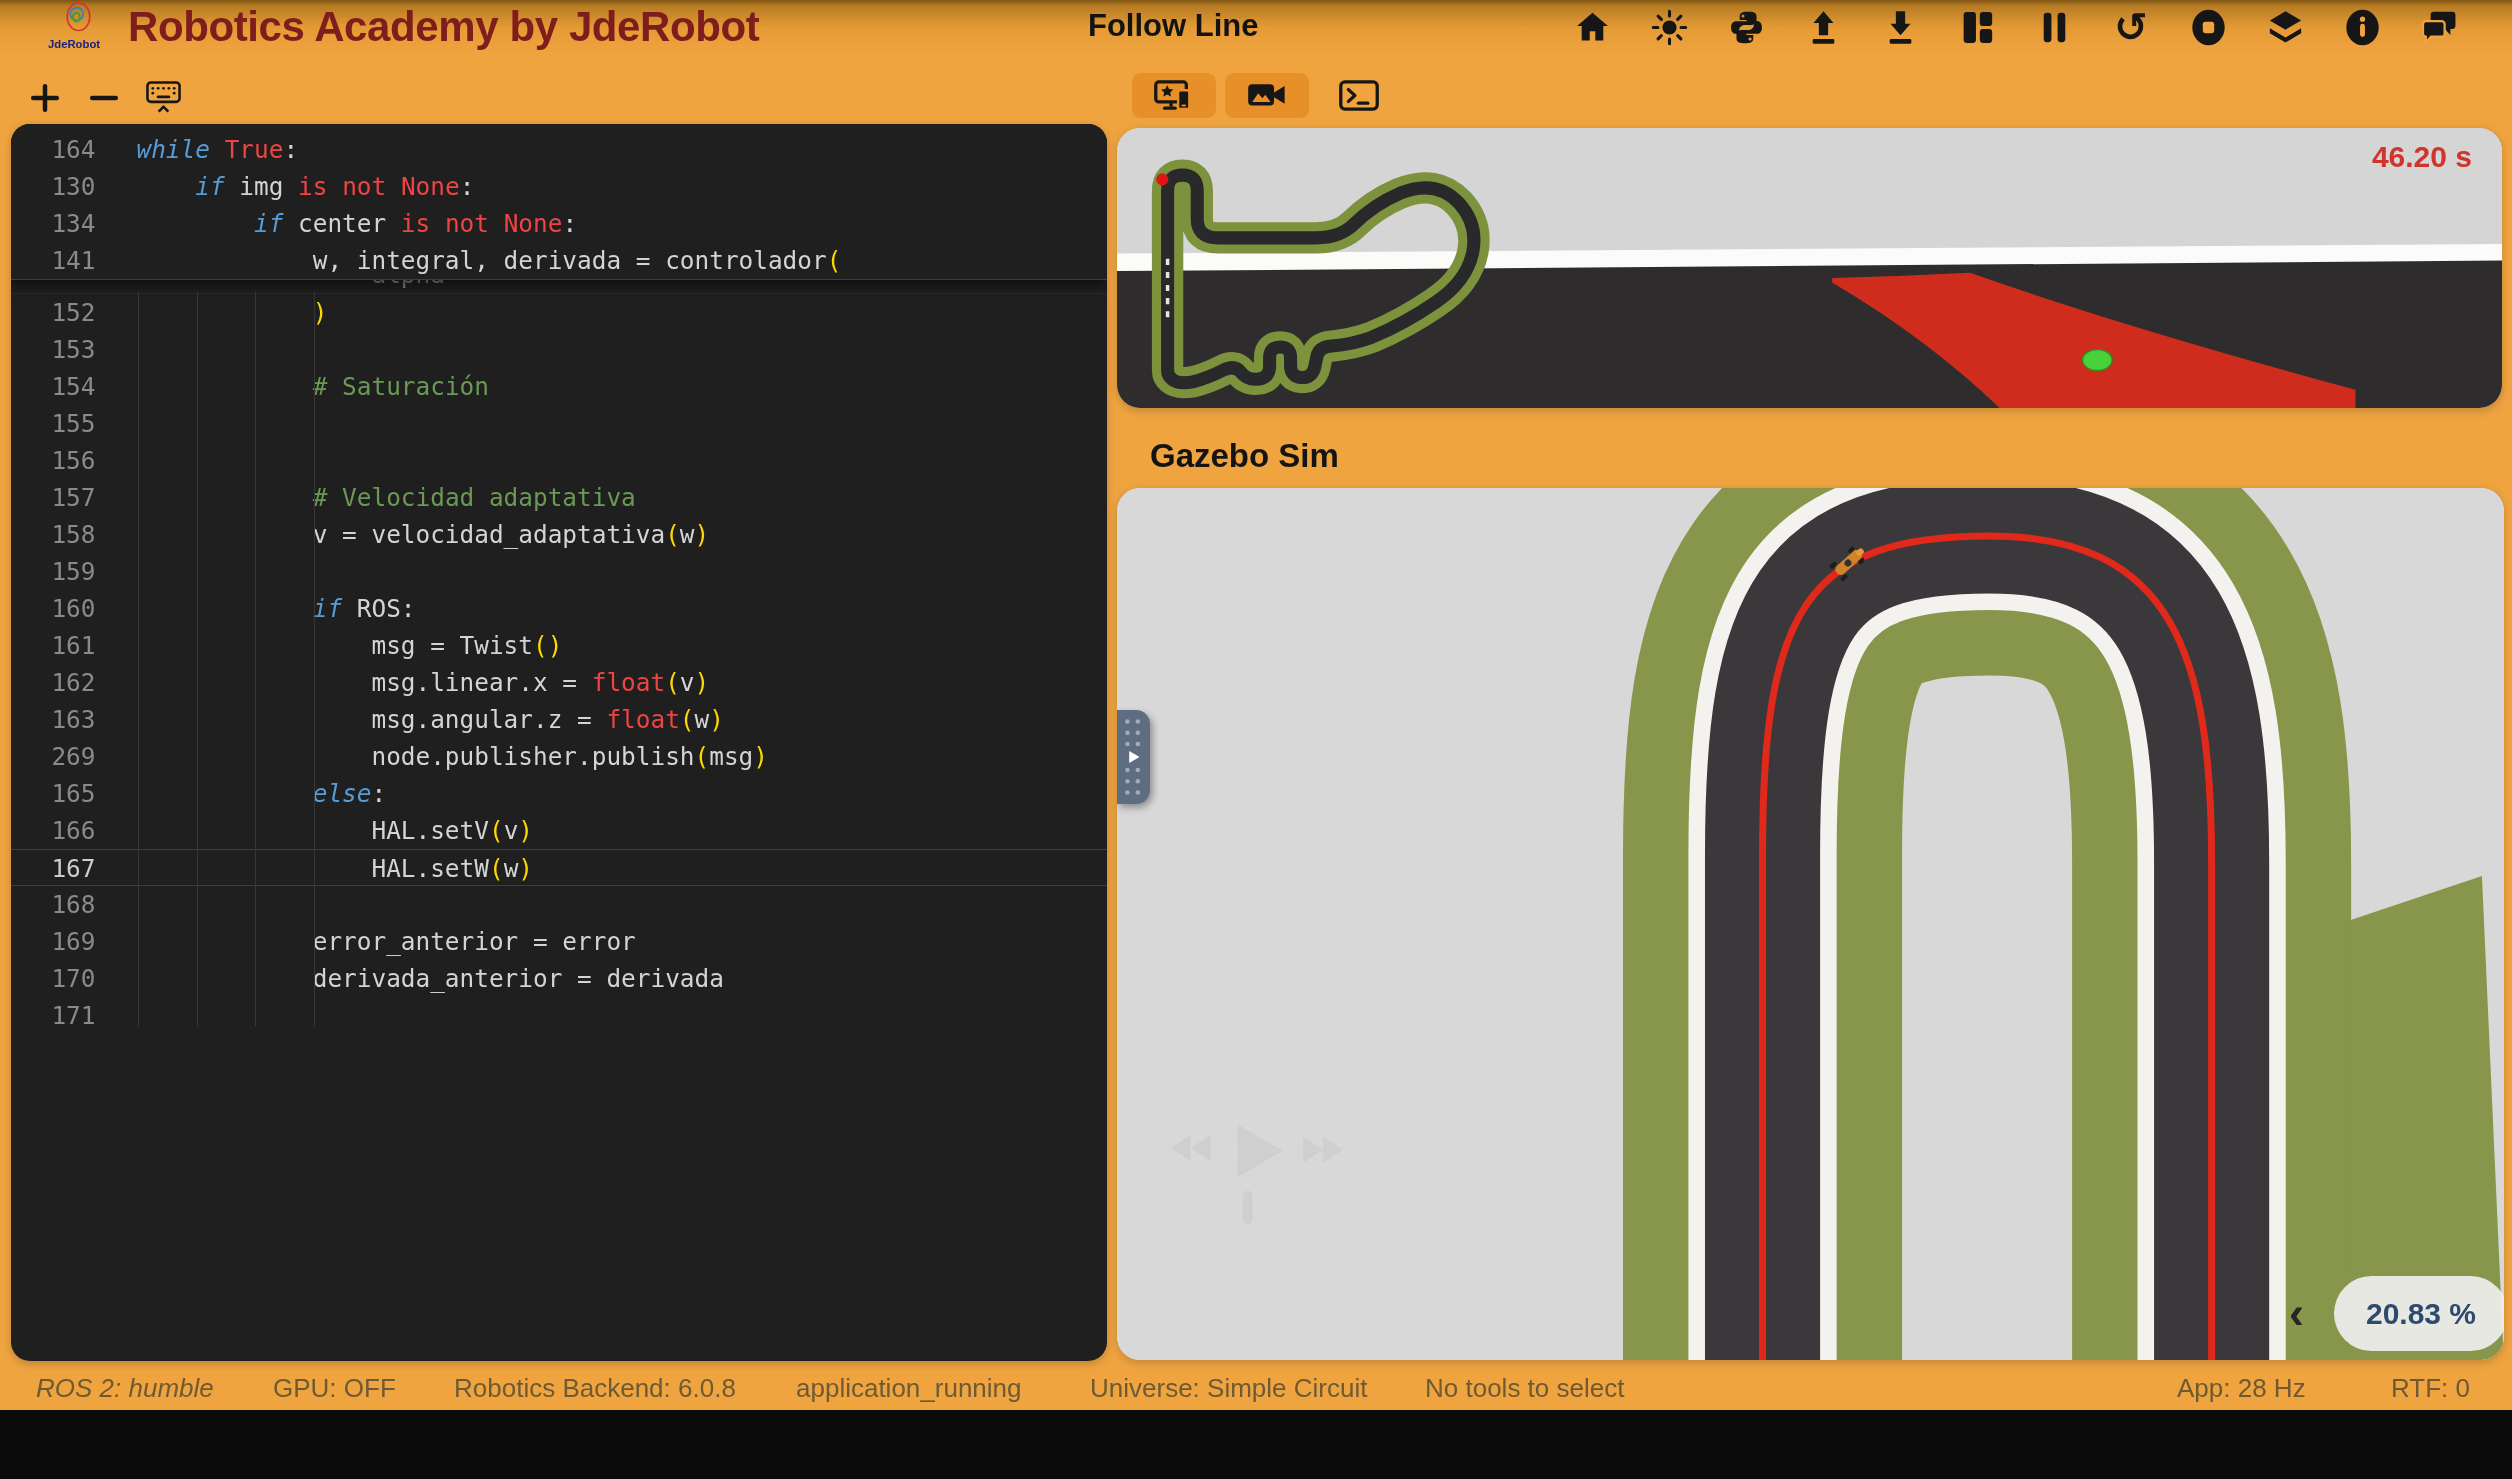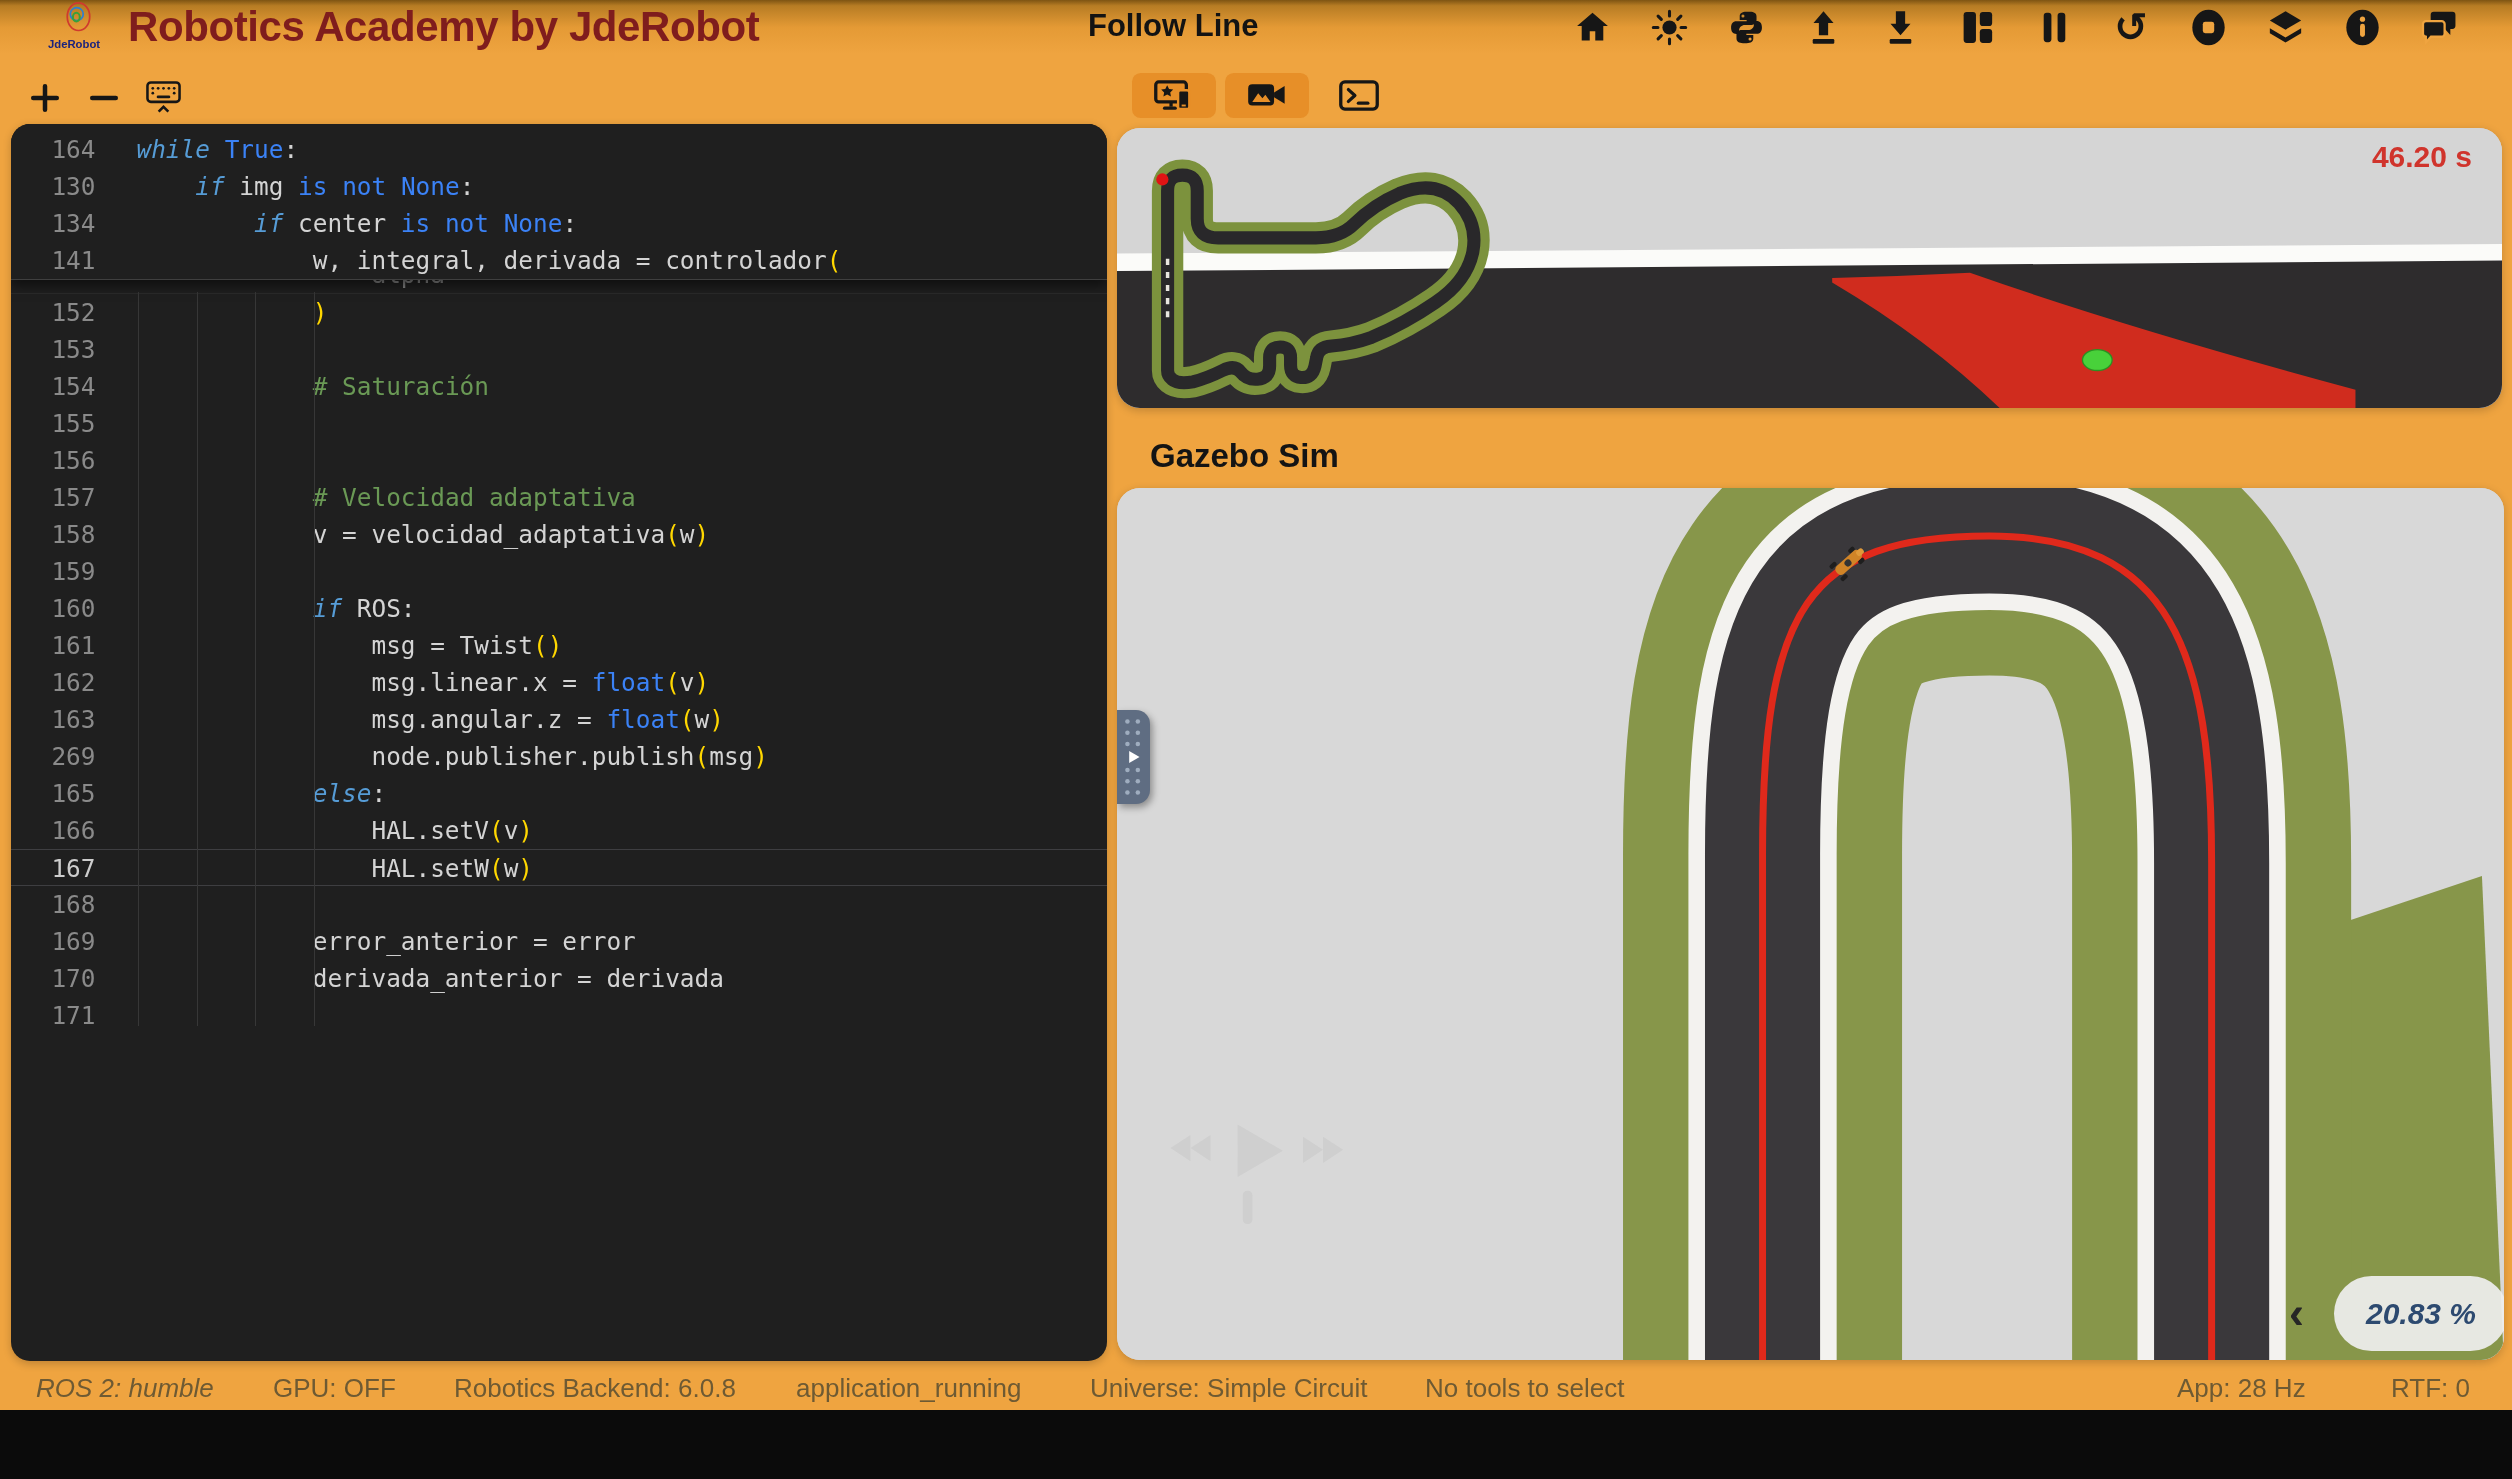--- a/index.html
+++ b/index.html
@@ -36,21 +36,21 @@
   .crow{display:flex;height:37px;box-sizing:border-box;}
   .ln{width:85px;min-width:85px;text-align:right;color:#8a8a8a;}
   .codetext{margin-left:41px;white-space:pre;}
   .sticky{position:relative;padding-top:7px;background:#1f1f1f;z-index:3;
     border-bottom:1.3px solid #3f3f3f;box-shadow:0 6.1px 10.5px rgba(0,0,0,.5);}
   .partial{height:13px;overflow:hidden;opacity:.55;border-bottom:0.9px solid #333;}
   .partial .crow{transform:translateY(-23.6px);}
   .crow.active{border-top:1.7px solid #3e3e41;border-bottom:1.7px solid #3e3e41;}
   .crow.active .ln{color:#cdcdcd;}
   .guide{position:absolute;width:1.3px;background:#373737;top:168px;height:734px;z-index:1;}
-  .tk-w{color:#d4d4d4}.tk-k{color:#3b82f6}.tk-i{color:#569cd6;font-style:italic}
+  .tk-w{color:#d4d4d4}.tk-k{color:#ef4444}.tk-i{color:#569cd6;font-style:italic}
   .tk-c{color:#6a9955}.tk-n{color:#b5cea8}.tk-p1{color:#ffd700}.tk-p2{color:#da70d6}
 
   
   .ptools{position:absolute;left:1132px;top:73px;height:45px;}
   .pbtn{position:absolute;top:0;width:84px;height:45px;border-radius:8.7px;
     display:flex;align-items:center;justify-content:center;cursor:pointer;}
   .pbtn.on{background:#e78f28;}
   .pbtn svg{width:40px;height:31px;}
 
   
@@ -60,21 +60,21 @@
   .timer{position:absolute;right:30px;top:12.2px;font-size:30px;font-weight:600;color:#d0342c;}
 
   
   .gzlabel{position:absolute;left:1150px;top:429px;height:54px;line-height:54px;
     font-size:33px;font-weight:700;color:#141414;}
   .gzpanel{position:absolute;left:1117px;top:488px;width:1387px;height:872px;
     border-radius:23px;overflow:hidden;background:#d8d8d8;box-shadow:0 2.6px 8.7px rgba(0,0,0,.18);}
   .gzpanel > svg{position:absolute;left:0;top:0;}
   .pill{position:absolute;left:1217px;top:788px;width:174px;height:75px;border-radius:38px;
     background:rgba(238,238,238,.93);color:#2d4a70;font-size:30px;font-weight:700;
-    display:flex;align-items:center;justify-content:center;font-style:italic;}
+    display:flex;align-items:center;justify-content:center;}
   .chev{position:absolute;left:1172px;top:792px;font-size:45px;font-weight:700;color:#262626;line-height:66px;cursor:pointer;}
   .handle{position:absolute;left:0;top:222px;width:33px;height:94px;background:#5f6d82;
     border-radius:0 14px 14px 0;box-shadow:2.6px 3.5px 7.9px rgba(0,0,0,.35);cursor:pointer;}
   .handle svg{width:33px;height:94px;display:block;}
 
   
   .statusbar{position:absolute;left:0;top:1368px;width:2512px;height:42px;}
   .statusbar span{position:absolute;top:0;height:42px;line-height:40px;font-size:26px;color:#6e5a33;}
   .blackstrip{position:absolute;left:0;top:1410px;width:2512px;height:70px;background:#0b0b0b;}
 </style>

